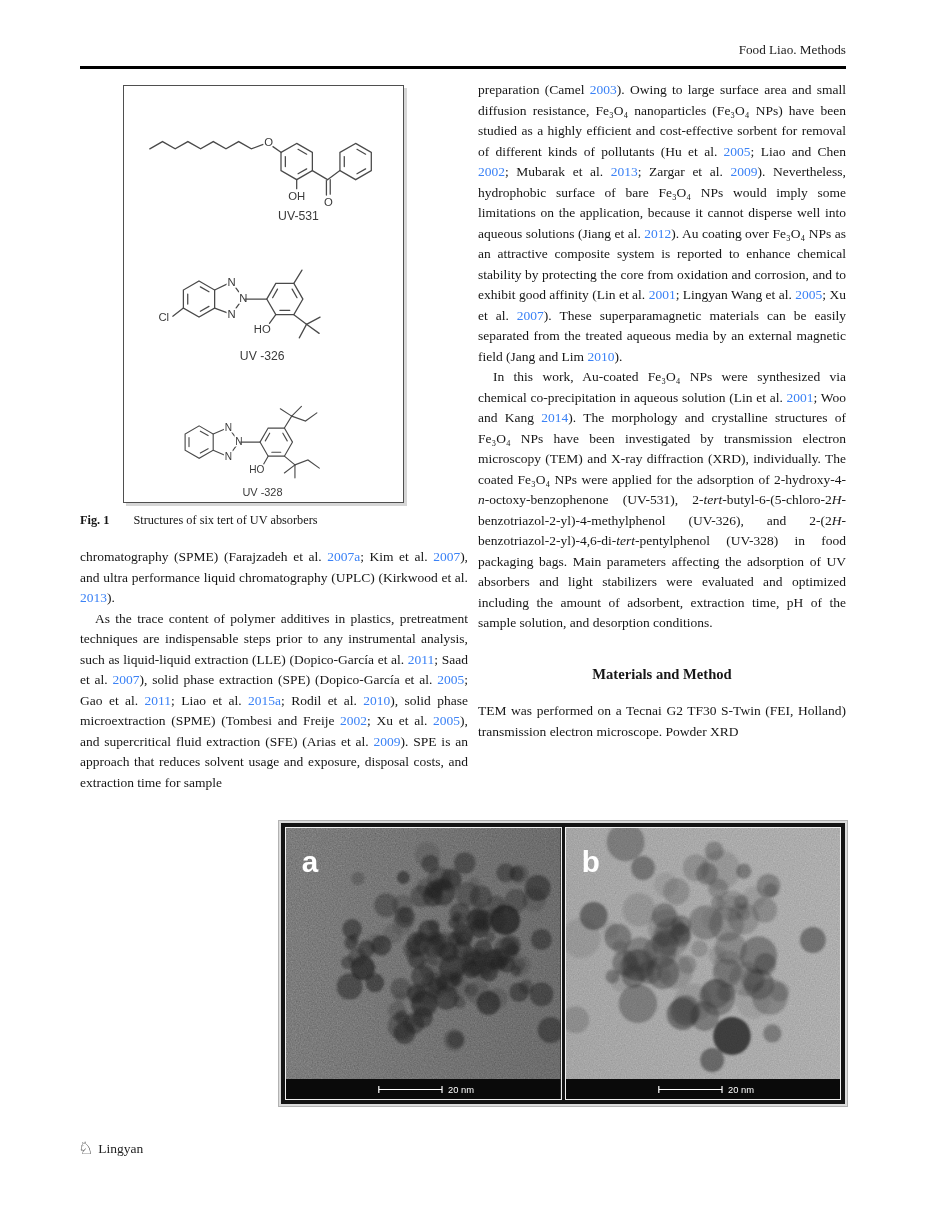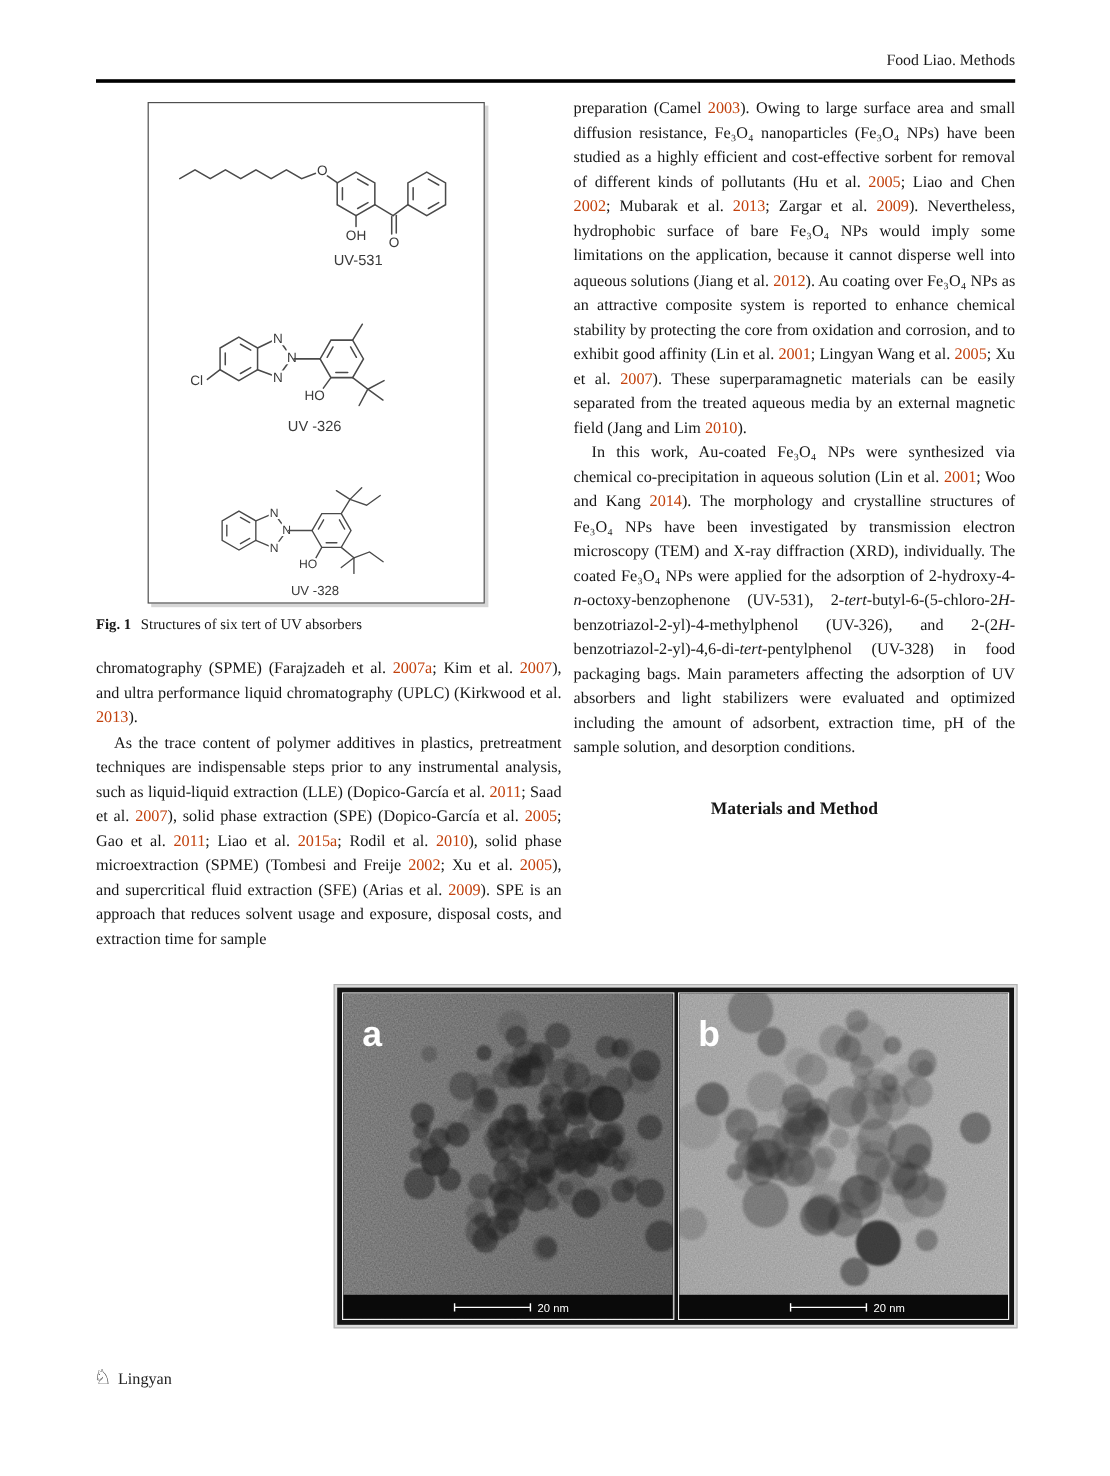--- a/index.html
+++ b/index.html
@@ -17,24 +17,24 @@
   .bond{stroke:#4a4a4a;stroke-width:1.4;fill:none;stroke-linecap:round;}
   .atom{font-family:"Liberation Sans",sans-serif;font-size:12.5px;fill:#3a3a3a;
         paint-order:stroke;stroke:#ffffff;stroke-width:4px;text-anchor:middle;}
   .struct-label{font-family:"Liberation Sans",sans-serif;font-size:13.5px;fill:#3a3a3a;text-anchor:middle;}
 
   
   .caption{position:absolute;font-size:12.3px;line-height:17.6px;color:#161616;}
   .fig1-cap{left:80px;top:512px;width:382px;}
   .fig2-cap{left:80px;top:822px;width:198px;}
   .caption p{margin:0;}
-  .figlabel{margin-right:8px;}
+  .figlabel{margin-right:24px;}
   .b{font-weight:bold}
   .i{font-style:italic}
-  .cite{color:#c2410c;}
+  .cite{color:#3b82f6;}
 
   
   .col{position:absolute;font-size:13.5px;line-height:20.5px;text-align:justify;}
   .col p{margin:0;}
   p.indent{text-indent:15px;}
   .left-col{left:80px;top:547px;width:388px;}
   .right-col{left:478px;top:80px;width:368px;}
   h2.sect{font-size:14.6px;margin:30px 0 17px 0;font-weight:bold;text-align:center;}
   h3.subsect{font-size:13.5px;margin:0 0 17px 0;font-weight:bold;text-align:left;}
 
@@ -164,20 +164,23 @@
       <p><span>chromatography (SPME) (Farajzadeh et al. </span><span class="cite">2007a</span><span>; Kim et al. </span><span class="cite">2007</span><span>), and ultra performance liquid chromatography (UPLC) (Kirkwood et al. </span><span class="cite">2013</span><span>).</span></p>
       <p class="indent"><span>As the trace content of polymer additives in plastics, pretreatment techniques are indispensable steps prior to any instrumental analysis, such as liquid-liquid extraction (LLE) (Dopico-García et al. </span><span class="cite">2011</span><span>; Saad et al. </span><span class="cite">2007</span><span>), solid phase extraction (SPE) (Dopico-García et al. </span><span class="cite">2005</span><span>; Gao et al. </span><span class="cite">2011</span><span>; Liao et al. </span><span class="cite">2015a</span><span>; Rodil et al. </span><span class="cite">2010</span><span>), solid phase microextraction (SPME) (Tombesi and Freije </span><span class="cite">2002</span><span>; Xu et al. </span><span class="cite">2005</span><span>), and supercritical fluid extraction (SFE) (Arias et al. </span><span class="cite">2009</span><span>). SPE is an approach that reduces solvent usage and exposure, disposal costs, and extraction time for sample</span></p>
     </div>
 
   <div class="col right-col">
     <div>
         <p><span>preparation (Camel </span><span class="cite">2003</span><span>). Owing to large surface area and small diffusion resistance, Fe₃O₄ nanoparticles (Fe₃O₄ NPs) have been studied as a highly efficient and cost-effective sorbent for removal of different kinds of pollutants (Hu et al. </span><span class="cite">2005</span><span>; Liao and Chen </span><span class="cite">2002</span><span>; Mubarak et al. </span><span class="cite">2013</span><span>; Zargar et al. </span><span class="cite">2009</span><span>). Nevertheless, hydrophobic surface of bare Fe₃O₄ NPs would imply some limitations on the application, because it cannot disperse well into aqueous solutions (Jiang et al. </span><span class="cite">2012</span><span>). Au coating over Fe₃O₄ NPs as an attractive composite system is reported to enhance chemical stability by protecting the core from oxidation and corrosion, and to exhibit good affinity (Lin et al. </span><span class="cite">2001</span><span>; Lingyan Wang et al. </span><span class="cite">2005</span><span>; Xu et al. </span><span class="cite">2007</span><span>). These superparamagnetic materials can be easily separated from the treated aqueous media by an external magnetic field (Jang and Lim </span><span class="cite">2010</span><span>).</span></p>
         <p class="indent"><span>In this work, Au-coated Fe₃O₄ NPs were synthesized via chemical co-precipitation in aqueous solution (Lin et al. </span><span class="cite">2001</span><span>; Woo and Kang </span><span class="cite">2014</span><span>). The morphology and crystalline structures of Fe₃O₄ NPs have been investigated by transmission electron microscopy (TEM) and X-ray diffraction (XRD), individually. The coated Fe₃O₄ NPs were applied for the adsorption of 2-hydroxy-4-</span><span class="i">n</span><span>-octoxy-benzophenone (UV-531), 2-</span><span class="i">tert</span><span>-butyl-6-(5-chloro-2</span><span class="i">H</span><span>-benzotriazol-2-yl)-4-methylphenol (UV-326), and 2-(2</span><span class="i">H</span><span>-benzotriazol-2-yl)-4,6-di-</span><span class="i">tert</span><span>-pentylphenol (UV-328) in food packaging bags. Main parameters affecting the adsorption of UV absorbers and light stabilizers were evaluated and optimized including the amount of adsorbent, extraction time, pH of the sample solution, and desorption conditions.</span></p>
       </div>
     <h2 class="sect">Materials and Method</h2>
+    <div>
+        <p><span>TEM was performed on a Tecnai G2 TF30 S-Twin (FEI, Holland) transmission electron microscope. Powder XRD</span></p>
+      </div>
   </div>
 
 
   <div class="tem-outer">
     <div class="tem-frame">
       <div class="tem-panel">
         <svg viewBox="0 0 278 271" preserveAspectRatio="none">
           <defs>
             <filter id="grainA">
                 <feTurbulence type="fractalNoise" baseFrequency="0.75" numOctaves="2" seed="8"></feTurbulence>

